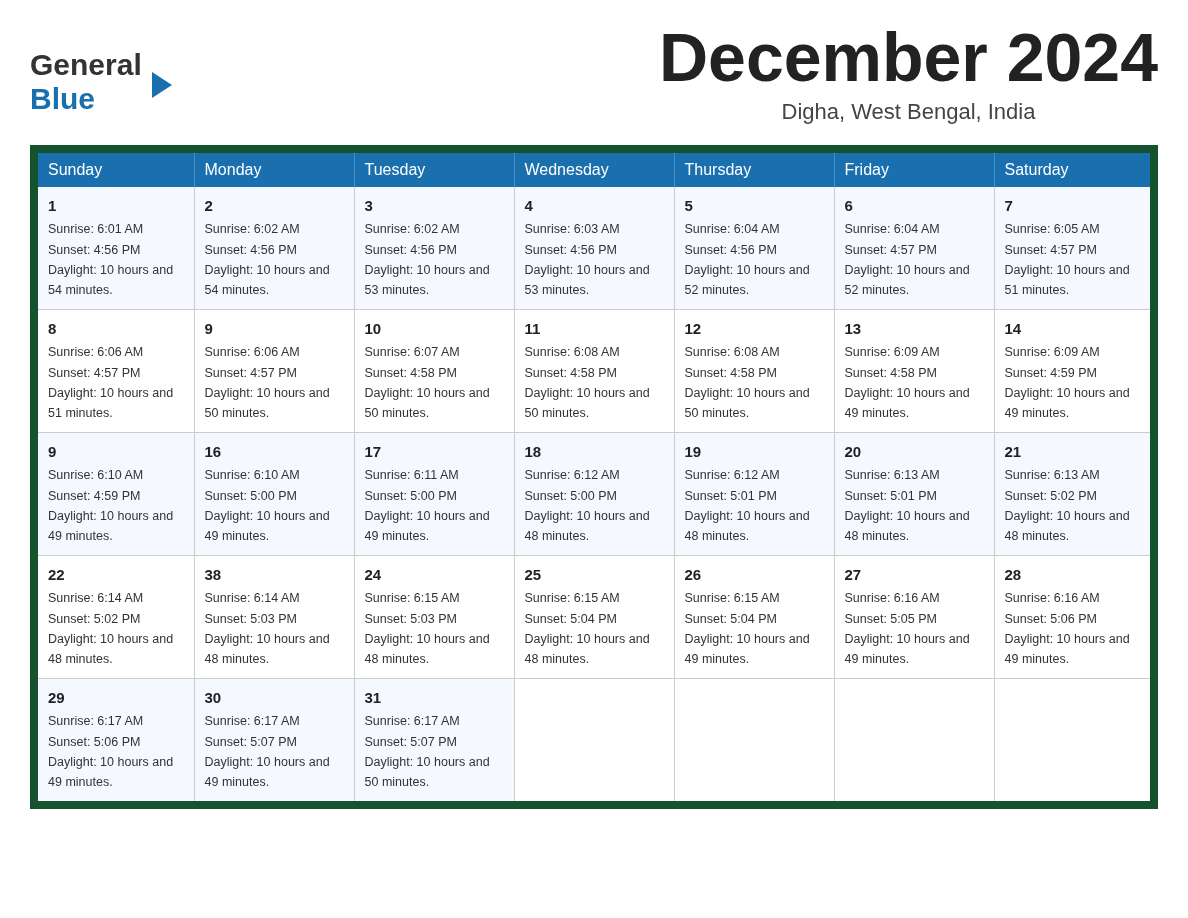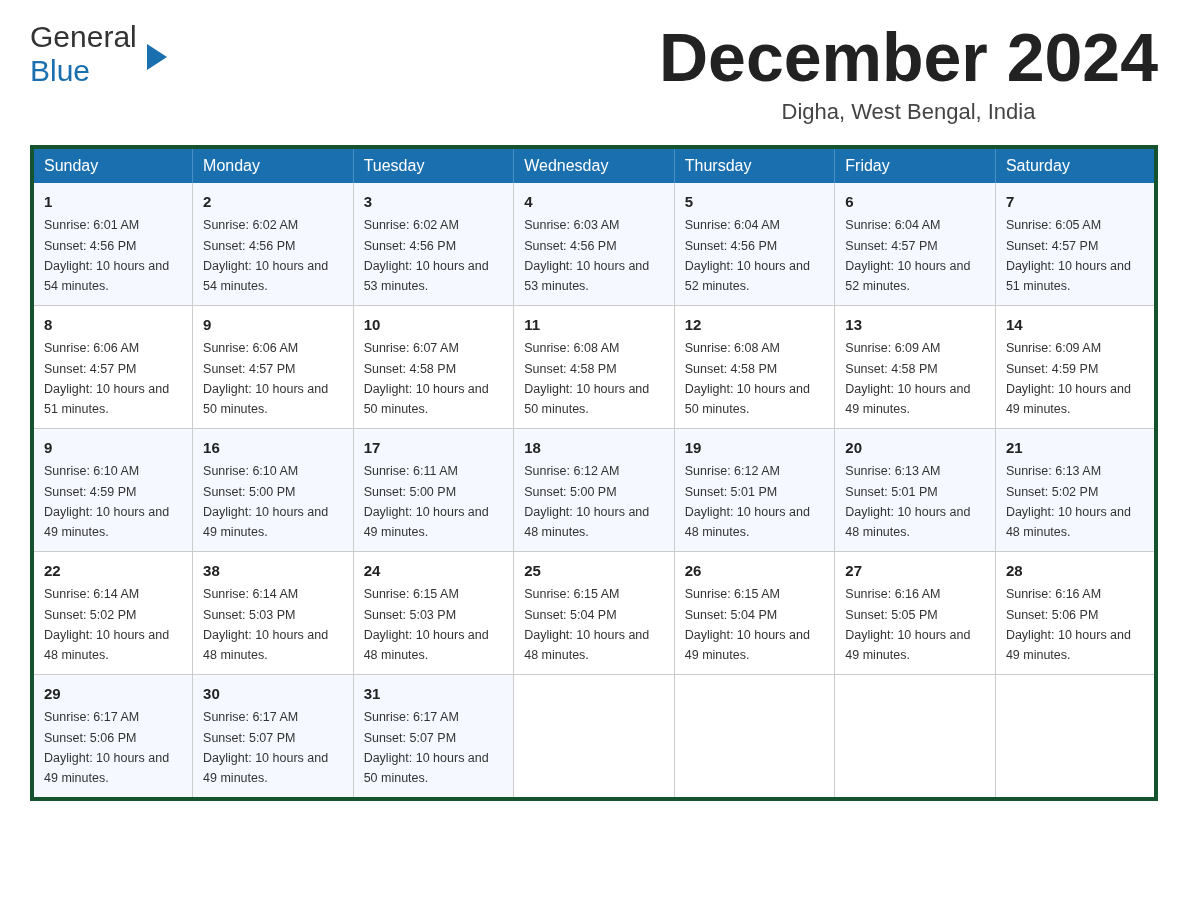--- a/index.html
+++ b/index.html
@@ -31,21 +31,21 @@
     }
     .location-title {
       font-size: 22px;
       color: #444;
       margin-top: 4px;
       text-align: center;
     }
     .calendar {
       width: 100%;
       border-collapse: collapse;
-      border: 4px solid #14532d;
+      border: 8px solid #14532d;
     }
     .calendar th {
       background-color: #1a6faf;
       color: #fff;
       padding: 8px 10px;
       text-align: left;
       font-size: 16px;
       font-weight: normal;
       border-right: 1px solid #4a90c4;
     }
@@ -84,26 +84,27 @@
     .day-info {
       color: #333;
       font-size: 12.5px;
       line-height: 1.55;
     }
     .empty-cell {
       background-color: #fff !important;
     }
     .logo-general {
       font-size: 30px;
-      font-weight: normal;
+      font-weight: bold;
       color: #333;
+      margin-top: 28px;
     }
     .logo-blue-text {
       font-size: 30px;
-      font-weight: normal;
+      font-weight: bold;
       color: #1a6faf;
     }
     .logo-top-row {
       display: flex;
       align-items: flex-end;
     }
   </style>
 </head>
 <body>
 

